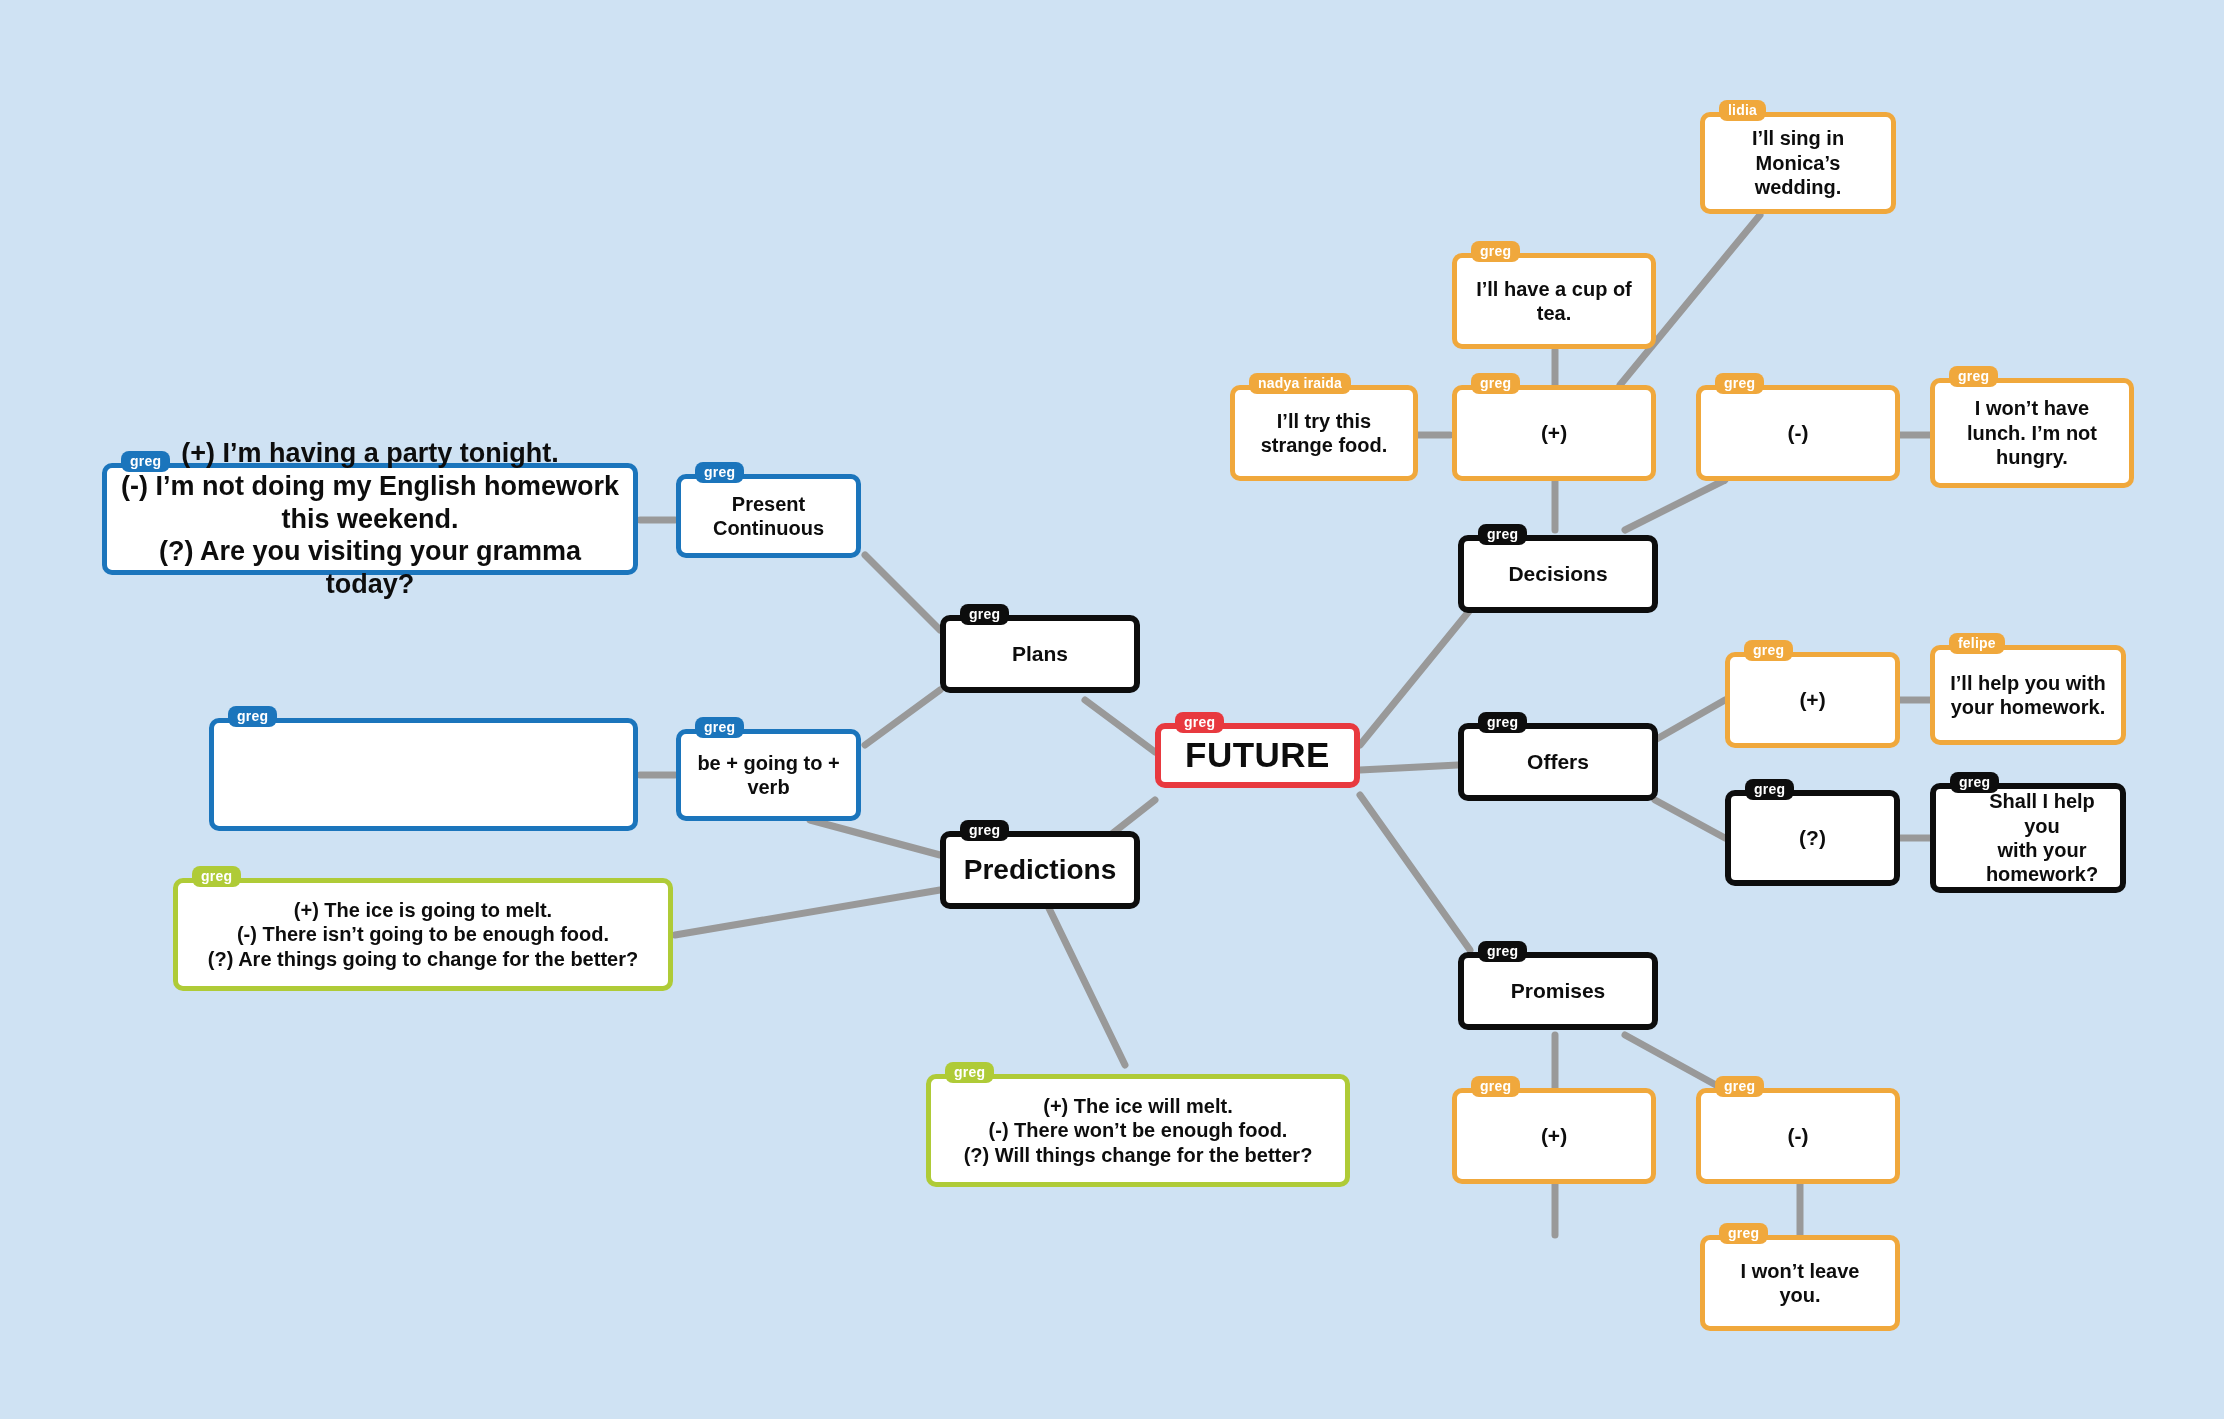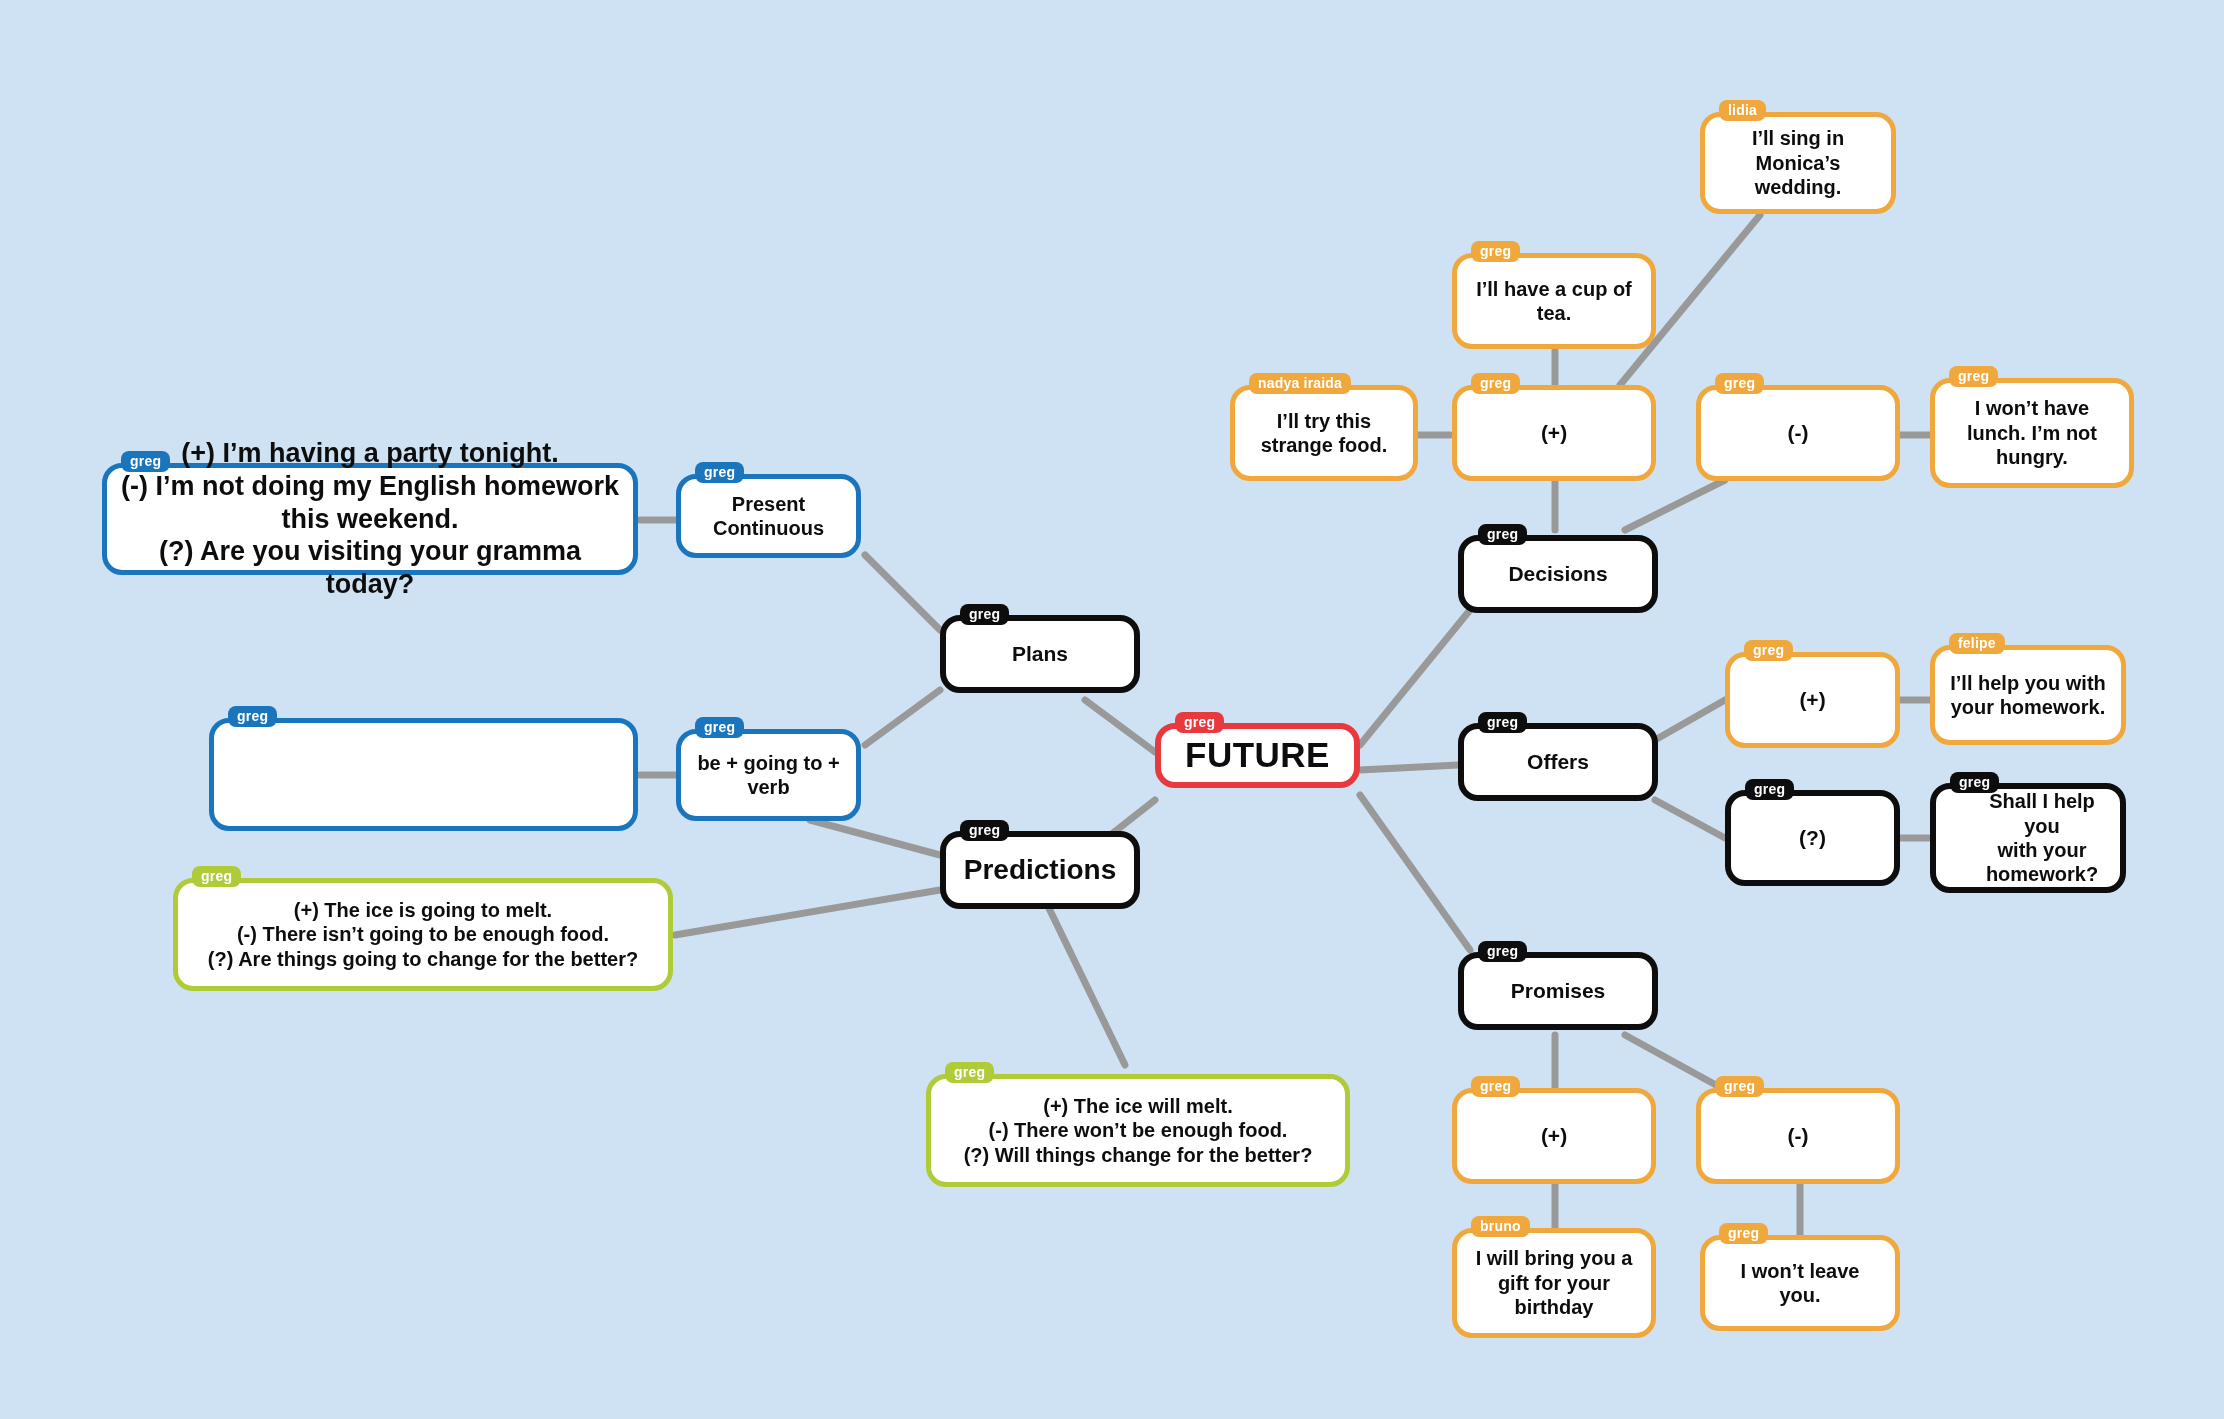--- a/index.html
+++ b/index.html
@@ -20,21 +20,21 @@
     left: 0; top: 0;
     width: 2224px;
     height: 1419px;
     pointer-events: none;
   }
   .node {
     position: absolute;
     box-sizing: border-box;
     background: #ffffff;
     border-style: solid;
-    border-radius: 20px;
+    border-radius: 10px;
     display: flex;
     align-items: center;
     justify-content: center;
     text-align: center;
     z-index: 5;
   }
   .node-text {
     display: block;
     width: 100%;
     padding: 0 10px;
@@ -242,26 +242,20 @@
   <div class="node c-orange" style="left:1452px; top:1088px; width:204px; height:96px; border-width:5px;">
     <span class="tag">greg</span>
     <span class="node-text" style="font-size:21px;">(+)</span>
   </div>
 
   <div class="node c-orange" style="left:1696px; top:1088px; width:204px; height:96px; border-width:5px;">
     <span class="tag">greg</span>
     <span class="node-text" style="font-size:21px;">(-)</span>
   </div>
 
-  <div class="node c-orange" style="left:1452px; top:1228px; width:204px; height:110px; border-width:5px;">
-    <span class="tag">bruno</span>
-    <span class="node-text" style="font-size:20px;">I will bring you a
-gift for your
-birthday</span>
-  </div>
 
   <div class="node c-orange" style="left:1700px; top:1235px; width:200px; height:96px; border-width:5px;">
     <span class="tag">greg</span>
     <span class="node-text" style="font-size:20px;">I won’t leave
 you.</span>
   </div>
 
 </div>
 
 </body></html>

